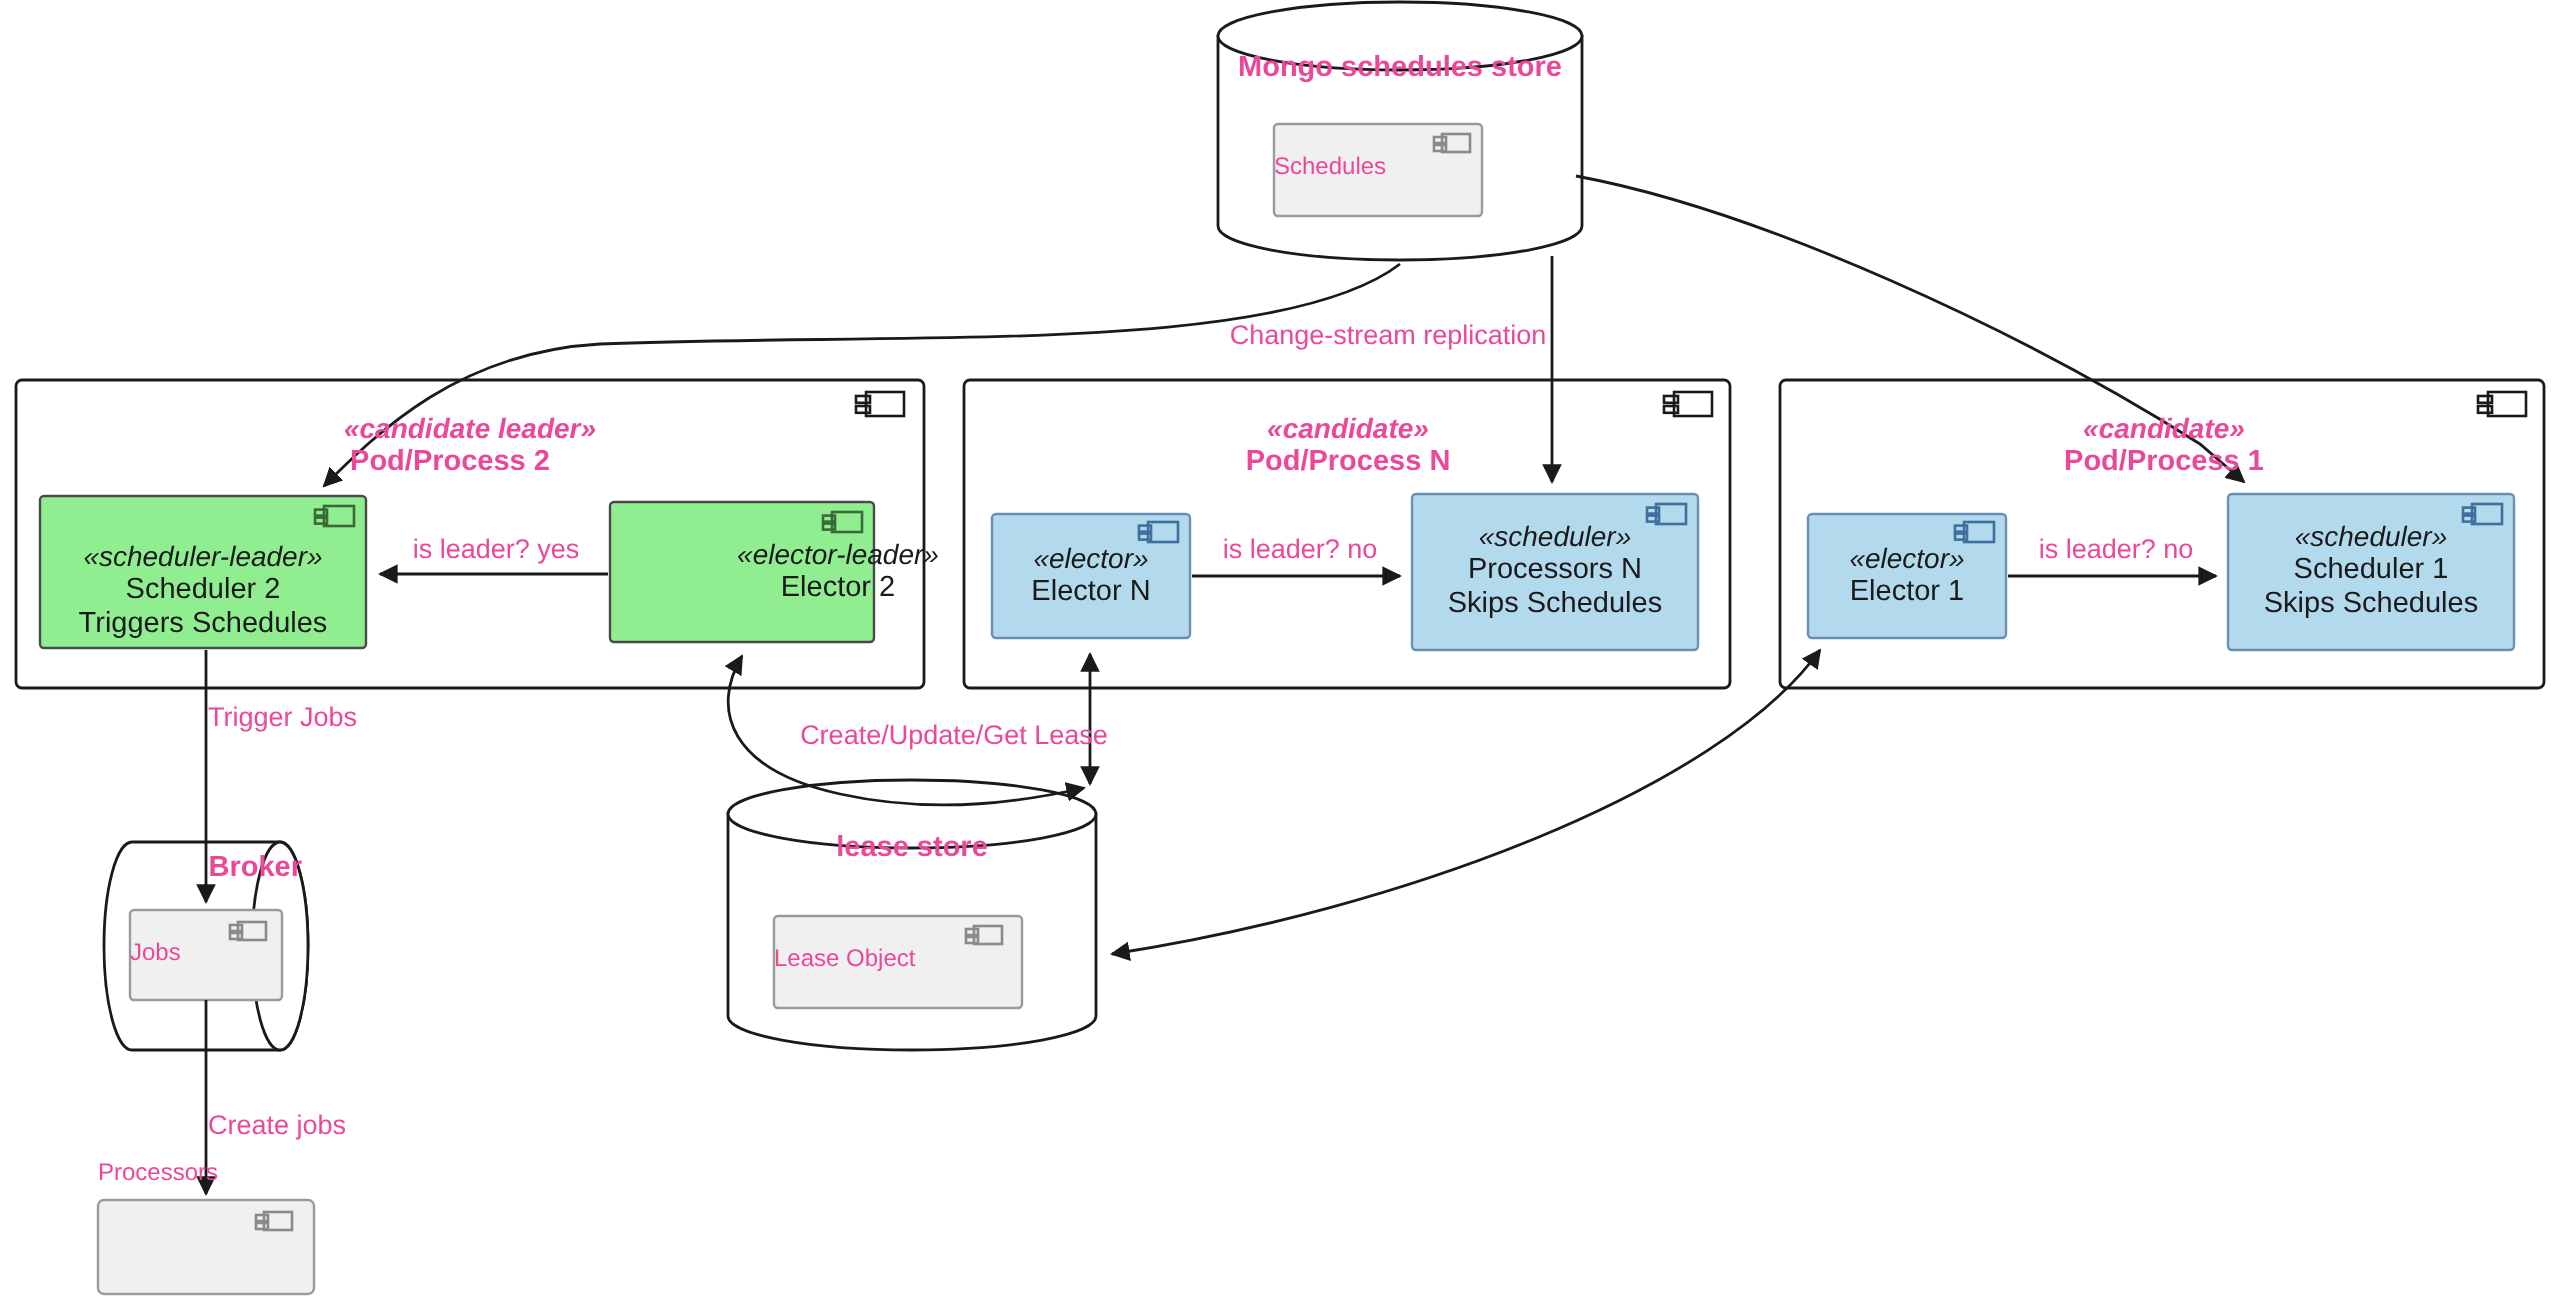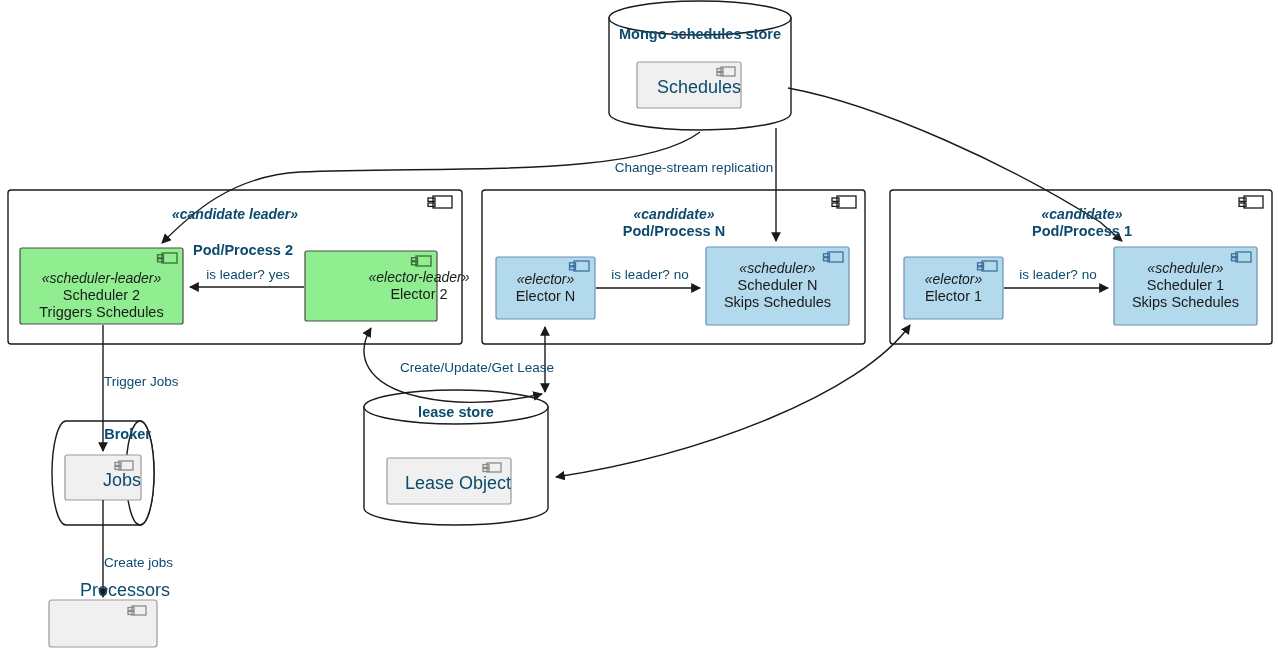--- a/index.html
+++ b/index.html
@@ -56,38 +56,38 @@
     stroke: #6a8fb5;
     stroke-width: 1.2;
   }
   .icon-stroke-dark { fill: none; stroke: #1a1a1a; stroke-width: 1.3; }
   .icon-stroke-grey { fill: none; stroke: #8a8a8a; stroke-width: 1.3; }
   .icon-stroke-blue { fill: none; stroke: #3f6f9f; stroke-width: 1.3; }
   .icon-stroke-green { fill: none; stroke: #3a6a3a; stroke-width: 1.3; }
 
   .lbl {
     position: absolute;
-    color: #0c4a6e;
+    color: #ec4899;
     white-space: nowrap;
     line-height: 1.16;
   }
   .lbl-title-bold {
     font-size: 14.5px;
     font-weight: bold;
     text-align: center;
   }
   .lbl-stereo {
     font-size: 14px;
     font-style: italic;
     font-weight: bold;
     text-align: center;
   }
   .lbl-plain {
-    font-size: 18px;
-    text-align: right;
+    font-size: 12px;
+    text-align: left;
   }
   .lbl-edge {
     font-size: 13.5px;
     text-align: center;
   }
   .lbl-edge-left {
     font-size: 13.5px;
     text-align: left;
   }
   .comp-text-block {
@@ -249,21 +249,21 @@
       <rect x="128" y="611.5" width="6" height="3"></rect>
     </g>
   </svg>
 
   <div class="lbl lbl-title-bold" style="left:600px; top:26px; width:200px;">Mongo schedules store</div>
   <div class="lbl lbl-plain" style="left:637px; top:77px; width:104px;">Schedules</div>
 
   <div class="lbl lbl-edge" style="left:608px; top:160px; width:172px;">Change-stream replication</div>
 
   <div class="lbl lbl-stereo" style="left:145px; top:206px; width:180px;">«candidate leader»</div>
-  <div class="lbl lbl-title-bold" style="left:153px; top:223px; width:180px;margin-top:19px;">Pod/Process 2</div>
+  <div class="lbl lbl-title-bold" style="left:135px; top:223px; width:180px;">Pod/Process 2</div>
 
   <div class="comp-text-block" style="left:20px; top:248px; width:163px; height:96px;">
     <span class="ster">«scheduler-leader»</span>
     <span class="nm">Scheduler 2</span>
     <span class="nm">Triggers Schedules</span>
   </div>
 
   <div class="comp-text-block" style="left:305px; top:251px; width:132px; height:70px;margin-left:48px;">
     <span class="ster">«elector-leader»</span>
     <span class="nm">Elector 2</span>
@@ -274,21 +274,21 @@
   <div class="lbl lbl-stereo" style="left:584px; top:206px; width:180px;">«candidate»</div>
   <div class="lbl lbl-title-bold" style="left:584px; top:223px; width:180px;">Pod/Process N</div>
 
   <div class="comp-text-block" style="left:496px; top:257px; width:99px; height:62px;">
     <span class="ster">«elector»</span>
     <span class="nm">Elector N</span>
   </div>
 
   <div class="comp-text-block" style="left:706px; top:247px; width:143px; height:78px;">
     <span class="ster">«scheduler»</span>
-    <span class="nm">Scheduler N</span>
+    <span class="nm">Processors N</span>
     <span class="nm">Skips Schedules</span>
   </div>
 
   <div class="lbl lbl-edge" style="left:598px; top:267px; width:104px;">is leader? no</div>
 
   <div class="lbl lbl-stereo" style="left:992px; top:206px; width:180px;">«candidate»</div>
   <div class="lbl lbl-title-bold" style="left:992px; top:223px; width:180px;">Pod/Process 1</div>
 
   <div class="comp-text-block" style="left:904px; top:257px; width:99px; height:62px;">
     <span class="ster">«elector»</span>
@@ -298,24 +298,24 @@
   <div class="comp-text-block" style="left:1114px; top:247px; width:143px; height:78px;">
     <span class="ster">«scheduler»</span>
     <span class="nm">Scheduler 1</span>
     <span class="nm">Skips Schedules</span>
   </div>
 
   <div class="lbl lbl-edge" style="left:1006px; top:267px; width:104px;">is leader? no</div>
 
   <div class="lbl lbl-edge" style="left:385px; top:360px; width:160px;margin-left:12px;">Create/Update/Get Lease</div>
 
-  <div class="lbl lbl-title-bold" style="left:366px; top:404px; width:180px;">lease store</div>
+  <div class="lbl lbl-title-bold" style="left:366px; top:416px; width:180px;">lease store</div>
   <div class="lbl lbl-plain" style="left:387px; top:473px; width:124px;">Lease Object</div>
 
-  <div class="lbl lbl-edge-left" style="left:104px; top:374px;">Trigger Jobs</div>
+  <div class="lbl lbl-edge-left" style="left:104px; top:351px;">Trigger Jobs</div>
 
   <div class="lbl lbl-title-bold" style="left:55px; top:426px; width:96px;text-align:right;">Broker</div>
   <div class="lbl lbl-plain" style="left:65px; top:470px; width:76px;">Jobs</div>
 
   <div class="lbl lbl-edge-left" style="left:104px; top:555px;">Create jobs</div>
 
   <div class="lbl lbl-plain" style="left:49px; top:580px; width:121px;">Processors</div>
 
 </div>
 

